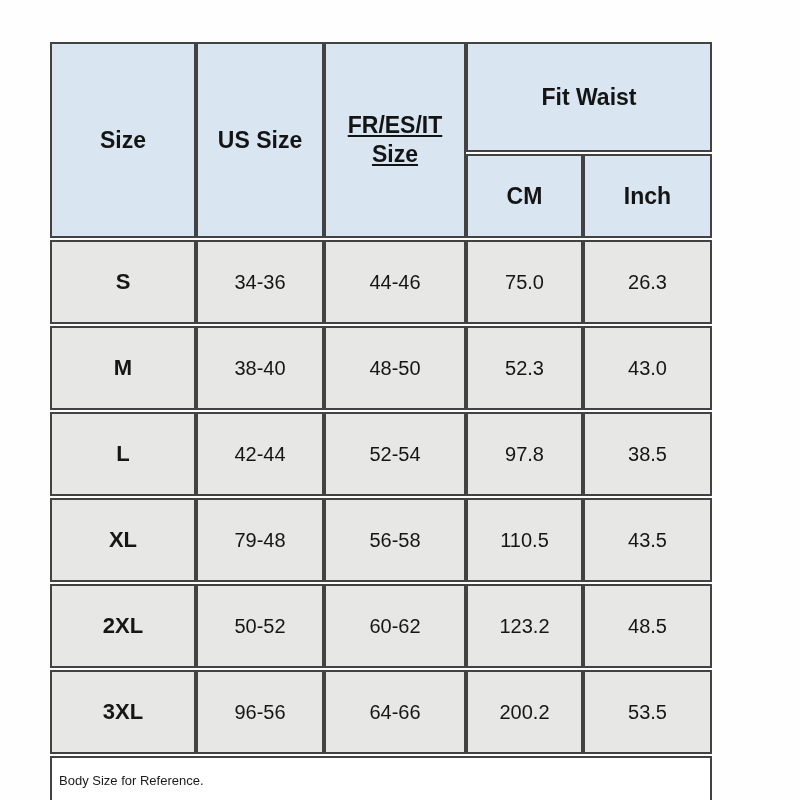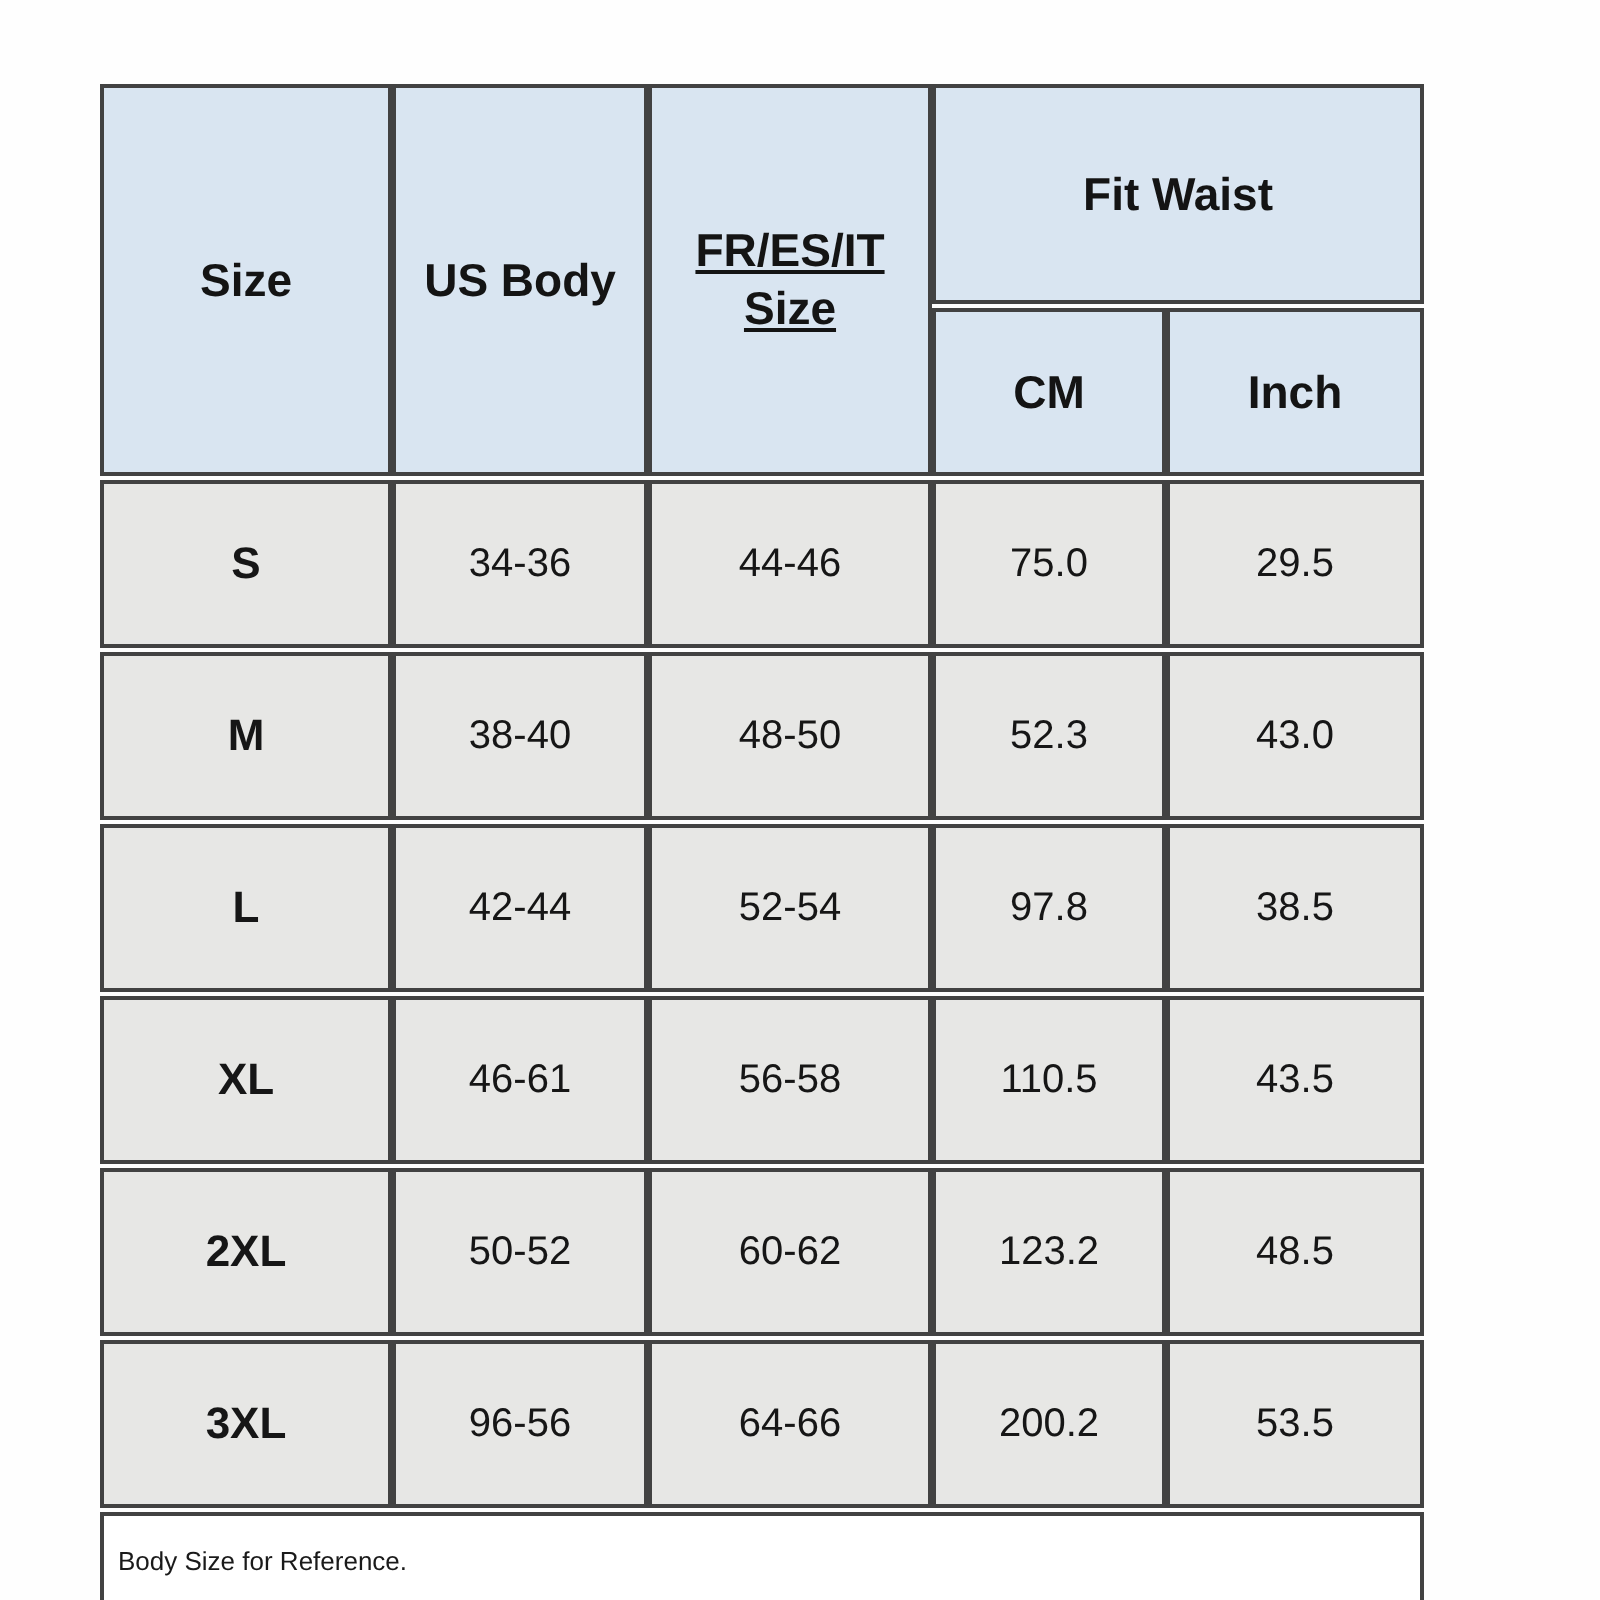--- a/index.html
+++ b/index.html
@@ -77,56 +77,56 @@
       <col class="c-size">
       <col class="c-us">
       <col class="c-fr">
       <col class="c-cm">
       <col class="c-inch">
     </colgroup>
 
     <tbody>
         <tr class="hdr hdr-top">
       <th rowspan="2">Size</th>
-      <th rowspan="2">US Body</th>
+      <th rowspan="2">US Size</th>
       <th rowspan="2" class="fr-hdr">FR/ES/IT Size</th>
       <th colspan="2">Fit Waist</th>
     </tr>
     <tr class="hdr hdr-sub">
       <th>CM</th>
       <th>Inch</th>
     </tr>
 
     <tr class="data-row">
       <td class="size-label">S</td>
       <td>34-36</td>
       <td>44-46</td>
       <td>75.0</td>
-      <td>29.5</td>
+      <td>26.3</td>
     </tr>
 
     <tr class="data-row">
       <td class="size-label">M</td>
       <td>38-40</td>
       <td>48-50</td>
       <td>52.3</td>
       <td>43.0</td>
     </tr>
 
     <tr class="data-row">
       <td class="size-label">L</td>
       <td>42-44</td>
       <td>52-54</td>
       <td>97.8</td>
       <td>38.5</td>
     </tr>
 
     <tr class="data-row">
       <td class="size-label">XL</td>
-      <td>46-61</td>
+      <td>79-48</td>
       <td>56-58</td>
       <td>110.5</td>
       <td>43.5</td>
     </tr>
 
     <tr class="data-row">
       <td class="size-label">2XL</td>
       <td>50-52</td>
       <td>60-62</td>
       <td>123.2</td>

